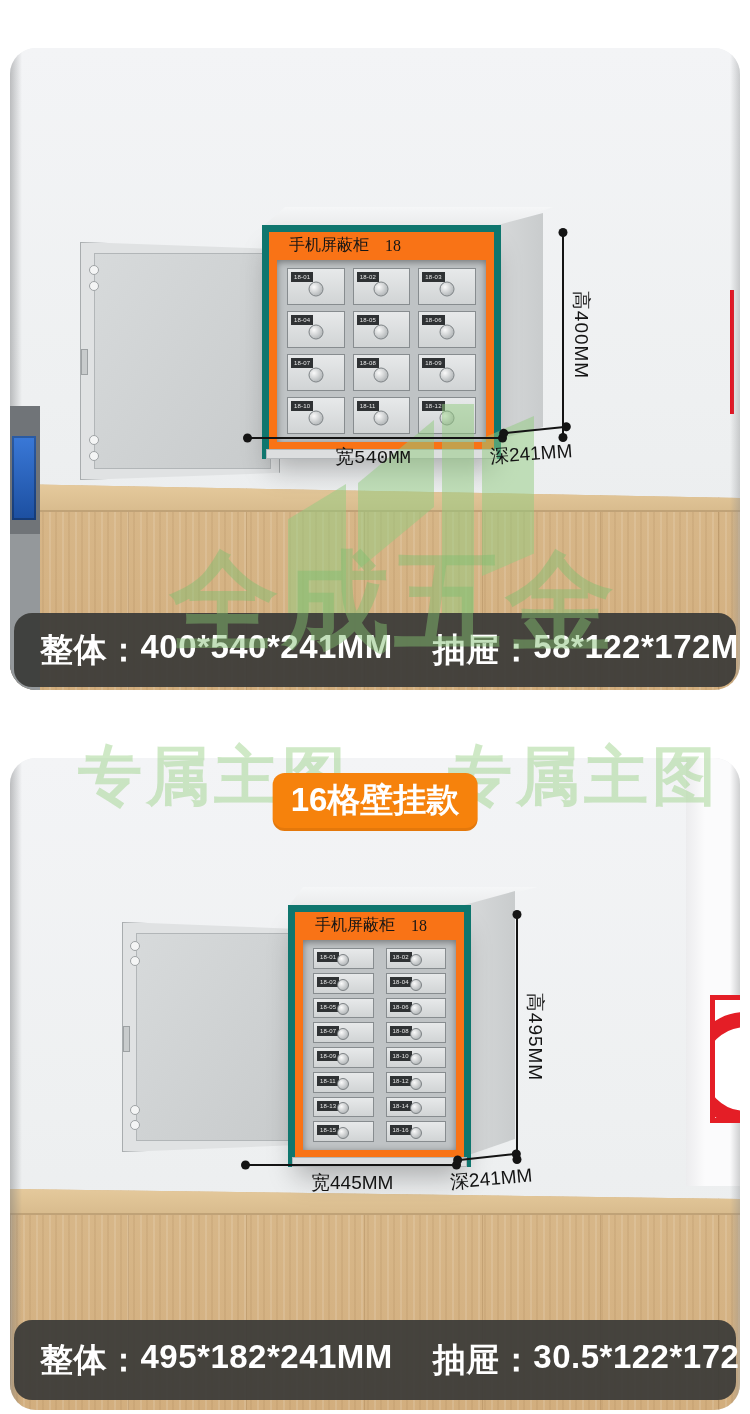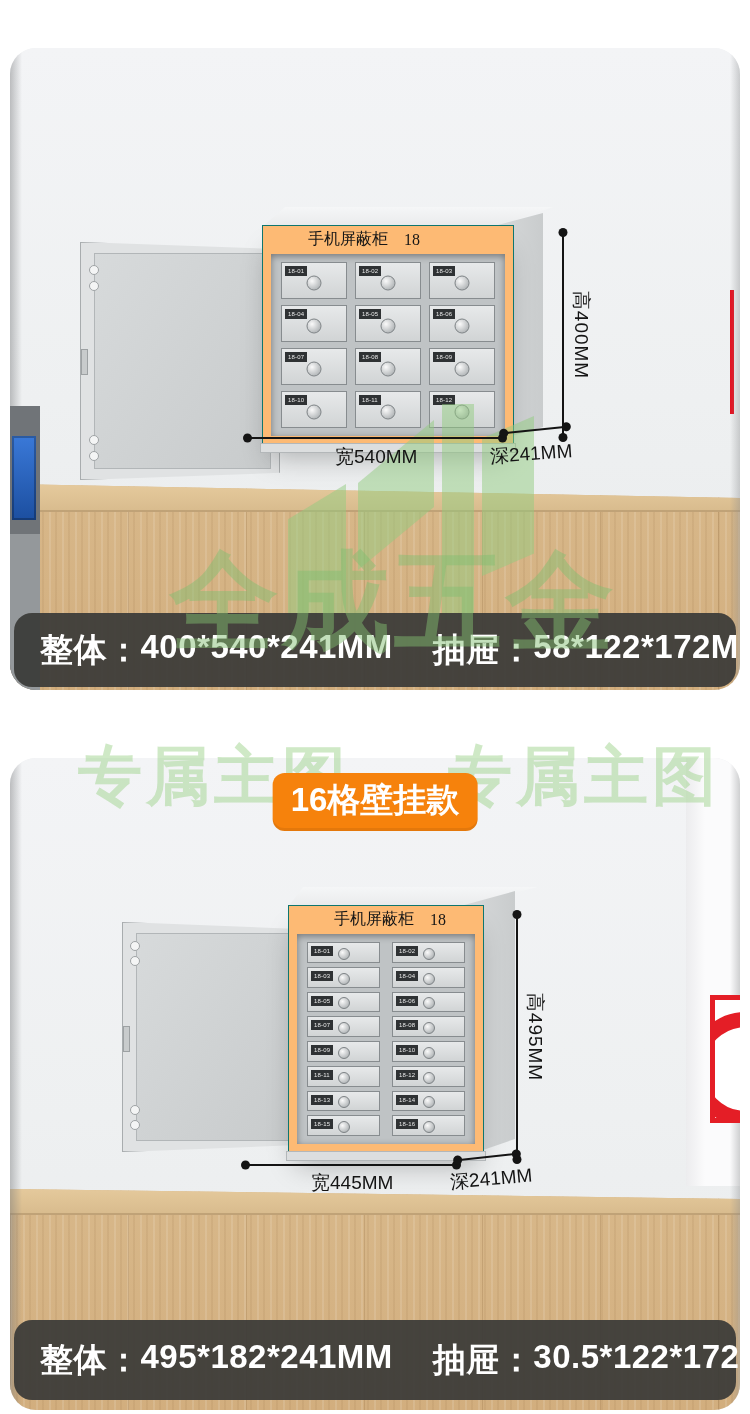--- a/index.html
+++ b/index.html
@@ -39,21 +39,21 @@
       background:linear-gradient(90deg,#ececee,#fbfbfc 35%); z-index:1; }
   .firesign { position:absolute; left:700px; top:237px; width:30px; height:118px; background:#fff;
       border:5px solid #e41e26; border-right:none; overflow:hidden; z-index:3; }
   .firesign .ring { position:absolute; right:-58px; top:12px; width:84px; height:84px;
       border:15px solid #e41e26; border-radius:50%; }
 
   
   .cab-top, .cab-side, .cab-front { position:absolute; z-index:4; }
   .cab-top  { background:linear-gradient(180deg,#f5f6f7,#e9ebec); }
   .cab-side { background:linear-gradient(90deg,#dadcdd,#c9cccd); }
-  .cab-front{ background:#fdba74; border:1px solid #0f766e; box-shadow:0 18px 26px -8px rgba(0,0,0,.28);padding-left:25px; }
+  .cab-front{ background:#f97316; border:7px solid #0f766e; box-shadow:0 18px 26px -8px rgba(0,0,0,.28); }
   .cab-front::after { content:""; position:absolute; left:-3px; right:-3px; bottom:-7px; height:8px;
       background:#dcdedf; border:1px solid #b3b7b9; }
   .cab-header { height:27px; display:flex; align-items:center; gap:16px; padding-left:20px;
       font-family:"Liberation Serif", serif; font-size:16px; color:#161616; }
   .recess { position:absolute; left:8px; right:8px; top:28px; bottom:10px; background:#bfc3c5;
       box-shadow:inset 0 2px 7px rgba(0,0,0,.40); display:grid; padding:8px 10px; box-sizing:border-box; }
   .grid3 { grid-template-columns:repeat(3,1fr); grid-template-rows:repeat(4,1fr); gap:6px 8px; }
   .grid2 { grid-template-columns:repeat(2,1fr); grid-template-rows:repeat(8,1fr); gap:4px 12px; }
   .drawer { position:relative; background:linear-gradient(180deg,#e7e9ea,#d1d4d5); border:1px solid #878c8f; }
   .drawer .tag { position:absolute; left:3px; top:3px; background:#2f3234; color:#e9e9e9;
@@ -82,21 +82,21 @@
       writing-mode:vertical-rl; text-orientation:sideways; font-size:19px; font-weight:500;
       color:#141414; white-space:nowrap; letter-spacing:1px; }
   .dim-h { position:absolute; height:2px; background:#141414; z-index:7; }
   .dim-h::before,.dim-h::after { content:""; position:absolute; top:50%; transform:translateY(-50%);
       width:9px; height:9px; border-radius:50%; background:#141414; }
   .dim-h::before { left:-4px; } .dim-h::after { right:-4px; }
   .lbl-h { position:absolute; font-size:19px; font-weight:500; color:#141414; white-space:nowrap; z-index:7; }
 
   #panel1 .dim-v { left:552px; top:184px; height:206px; }
   #panel1 .dim-w { left:237px; top:389px; width:256px; }
-  #panel1 .lbl-w { left:325px; top:396px; }
+  #panel1 .lbl-w { left:325px; top:396px;font-family:Liberation Mono, monospace; }
   #panel1 .dim-d { left:493px; top:381px; width:64px; transform:rotate(-6deg); }
   #panel1 .lbl-d { left:480px; top:393px; transform:rotate(-4deg); }
 
   #panel2 .dim-v { left:506px; top:156px; height:246px; }
   #panel2 .dim-w { left:235px; top:406px; width:212px; }
   #panel2 .lbl-w { left:301px; top:412px; }
   #panel2 .dim-d { left:447px; top:398px; width:60px; transform:rotate(-6deg); }
   #panel2 .lbl-d { left:440px; top:408px; transform:rotate(-5deg); }
 
   

